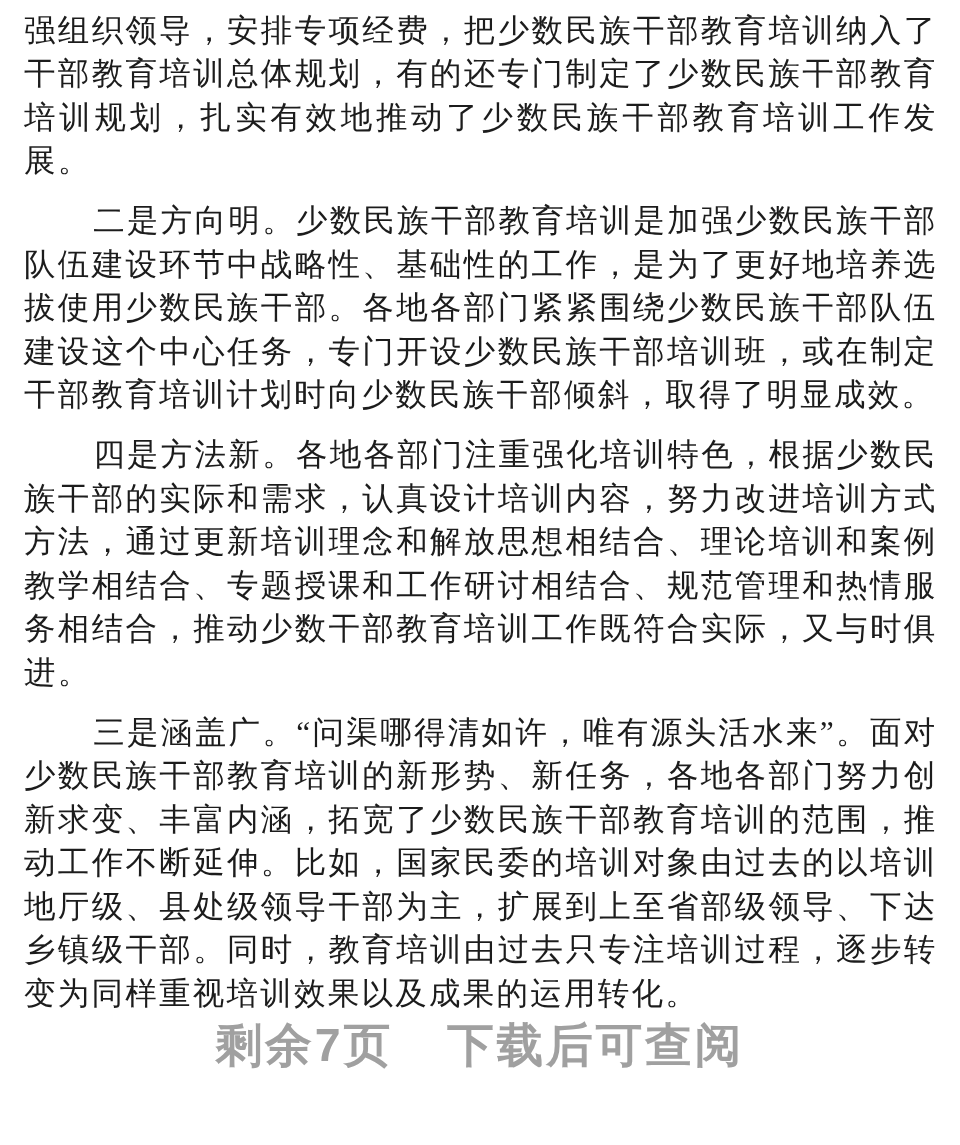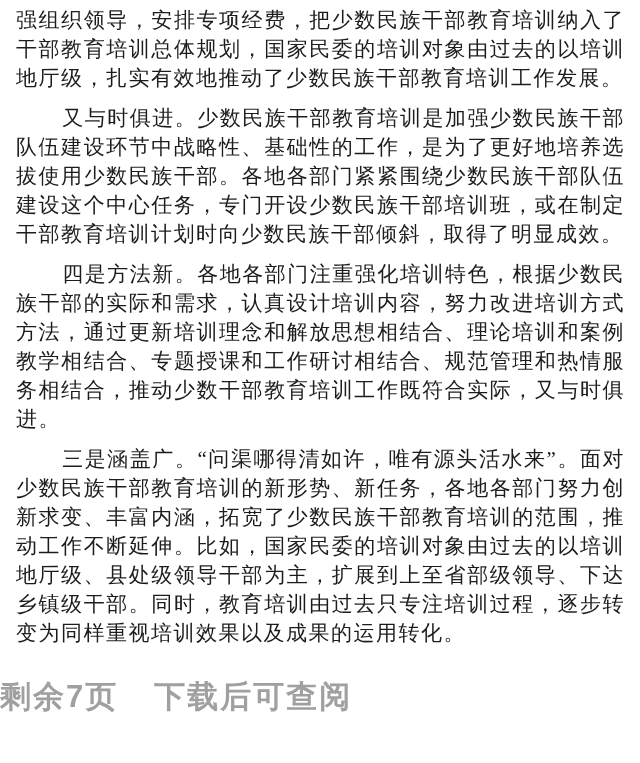--- a/index.html
+++ b/index.html
@@ -31,43 +31,43 @@
     text-justify: inter-character;
   }
   .para.indent {
     text-indent: 2.2em;
   }
   .preview-footer {
     position: absolute;
     top: 680px;
     left: 0;
     width: 640px;
-    text-align: left;
+    text-align: center;
     font-family: "Liberation Sans", "DejaVu Sans", sans-serif;
     font-weight: bold;
     font-size: 31px;
     line-height: 34px;
     letter-spacing: 2px;
     color: var(--footer-color, #a0a0a0);
     cursor: pointer;
     user-select: none;
   }
   .preview-footer .spacer {
     display: inline-block;
     width: 36px;
   }
 </style>
 </head>
 <body>
 
 <div class="page">
 
-  <p class="para">强组织领导，安排专项经费，把少数民族干部教育培训纳入了干部教育培训总体规划，国家民委的培训对象由过去的以培训地厅级，扎实有效地推动了少数民族干部教育培训工作发展。</p>
+  <p class="para">强组织领导，安排专项经费，把少数民族干部教育培训纳入了干部教育培训总体规划，有的还专门制定了少数民族干部教育培训规划，扎实有效地推动了少数民族干部教育培训工作发展。</p>
 
-  <p class="para indent">又与时俱进。少数民族干部教育培训是加强少数民族干部队伍建设环节中战略性、基础性的工作，是为了更好地培养选拔使用少数民族干部。各地各部门紧紧围绕少数民族干部队伍建设这个中心任务，专门开设少数民族干部培训班，或在制定干部教育培训计划时向少数民族干部倾斜，取得了明显成效。</p>
+  <p class="para indent">二是方向明。少数民族干部教育培训是加强少数民族干部队伍建设环节中战略性、基础性的工作，是为了更好地培养选拔使用少数民族干部。各地各部门紧紧围绕少数民族干部队伍建设这个中心任务，专门开设少数民族干部培训班，或在制定干部教育培训计划时向少数民族干部倾斜，取得了明显成效。</p>
 
   <p class="para indent">四是方法新。各地各部门注重强化培训特色，根据少数民族干部的实际和需求，认真设计培训内容，努力改进培训方式方法，通过更新培训理念和解放思想相结合、理论培训和案例教学相结合、专题授课和工作研讨相结合、规范管理和热情服务相结合，推动少数干部教育培训工作既符合实际，又与时俱进。</p>
 
   <p class="para indent">三是涵盖广。“问渠哪得清如许，唯有源头活水来”。面对少数民族干部教育培训的新形势、新任务，各地各部门努力创新求变、丰富内涵，拓宽了少数民族干部教育培训的范围，推动工作不断延伸。比如，国家民委的培训对象由过去的以培训地厅级、县处级领导干部为主，扩展到上至省部级领导、下达乡镇级干部。同时，教育培训由过去只专注培训过程，逐步转变为同样重视培训效果以及成果的运用转化。</p>
 
   <div class="preview-footer">
     <span>剩余7页</span><span class="spacer"></span><span>下载后可查阅</span>
   </div>
 
 </div>

